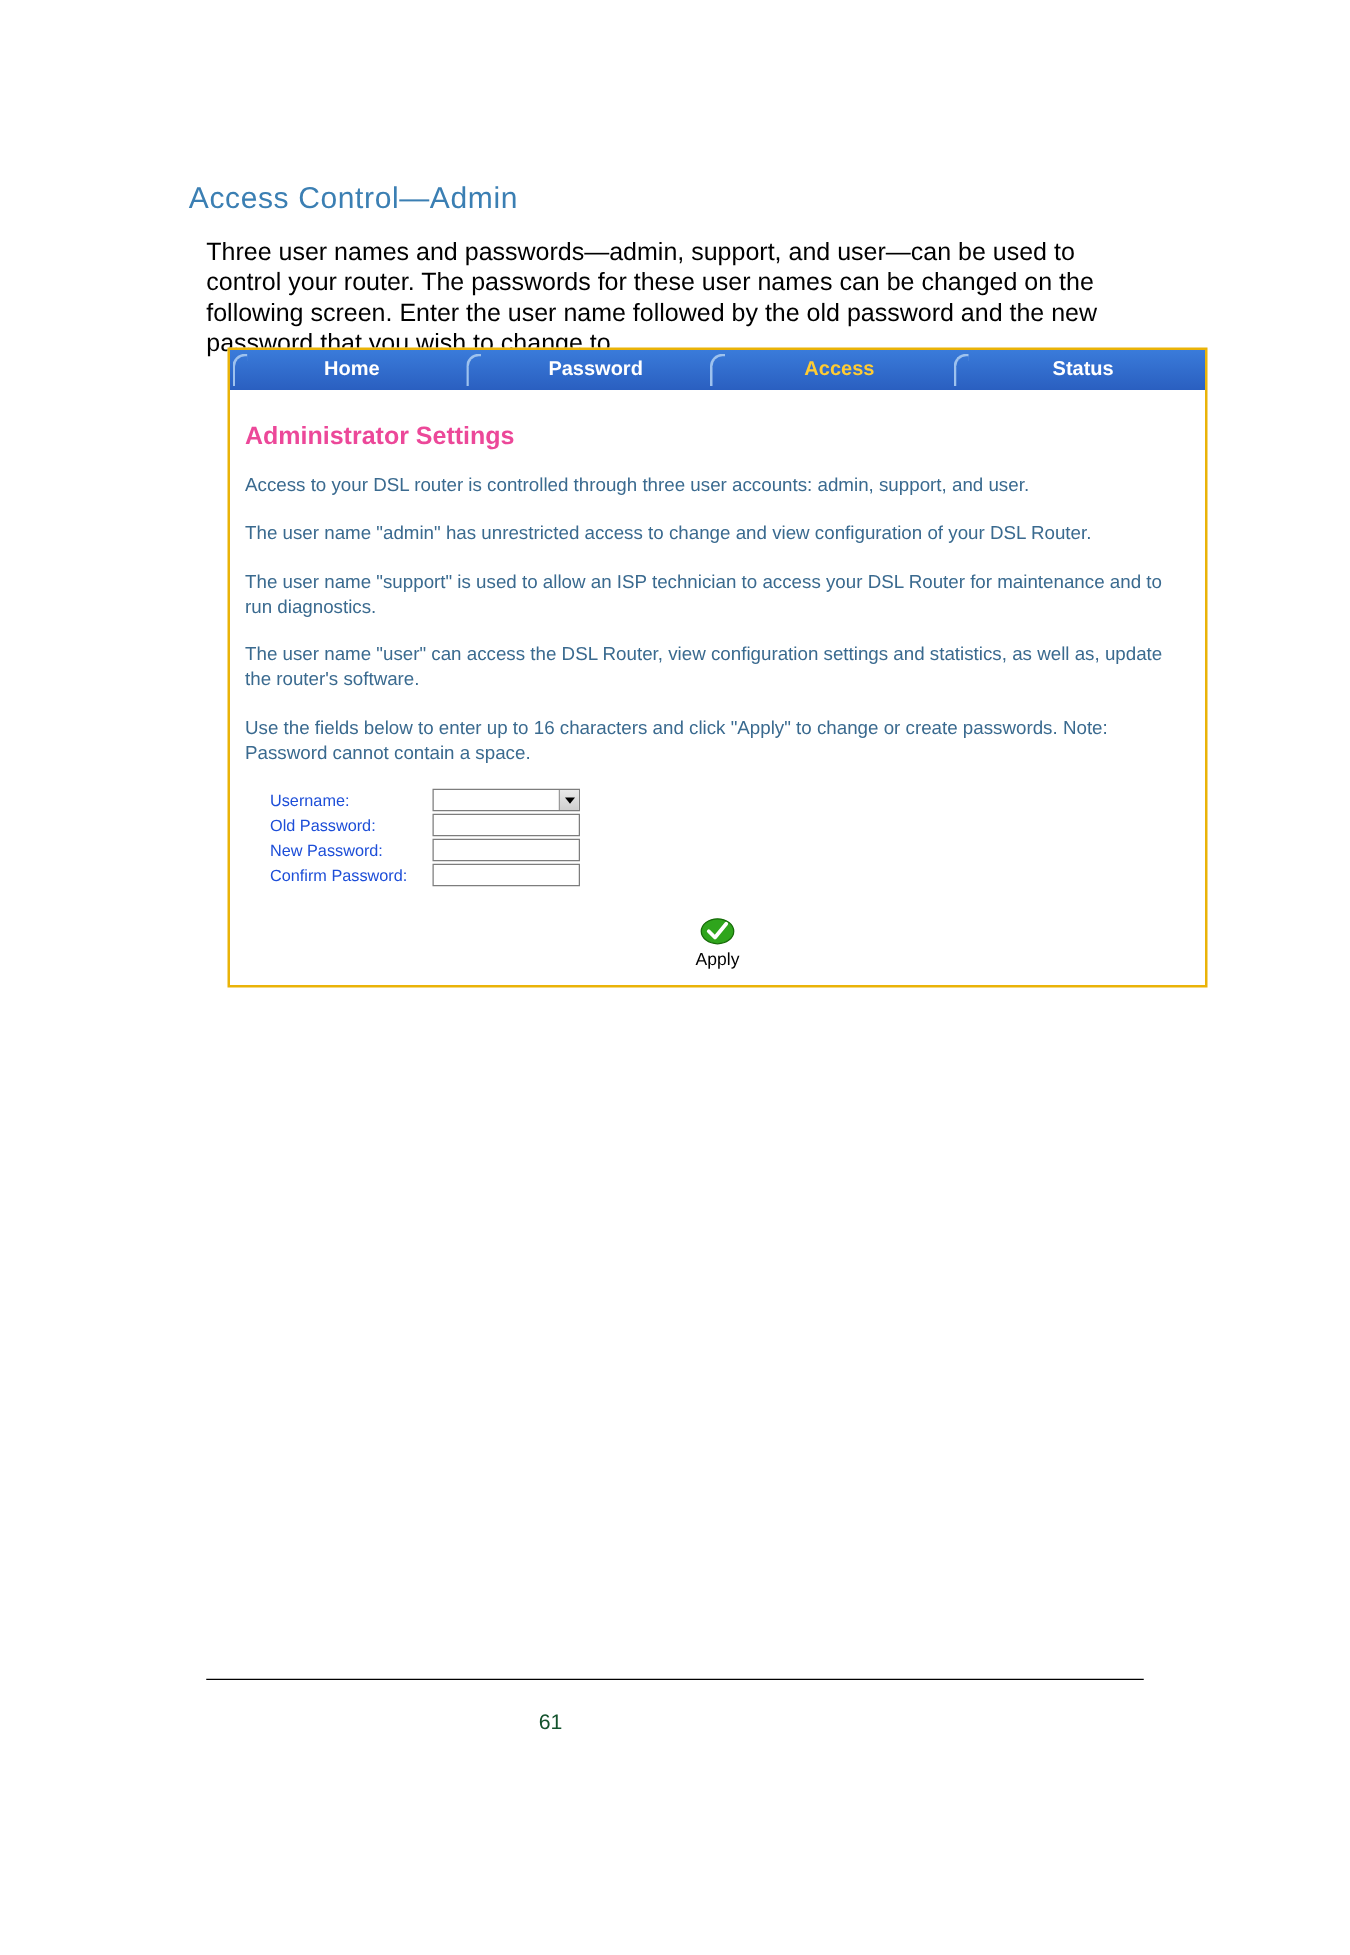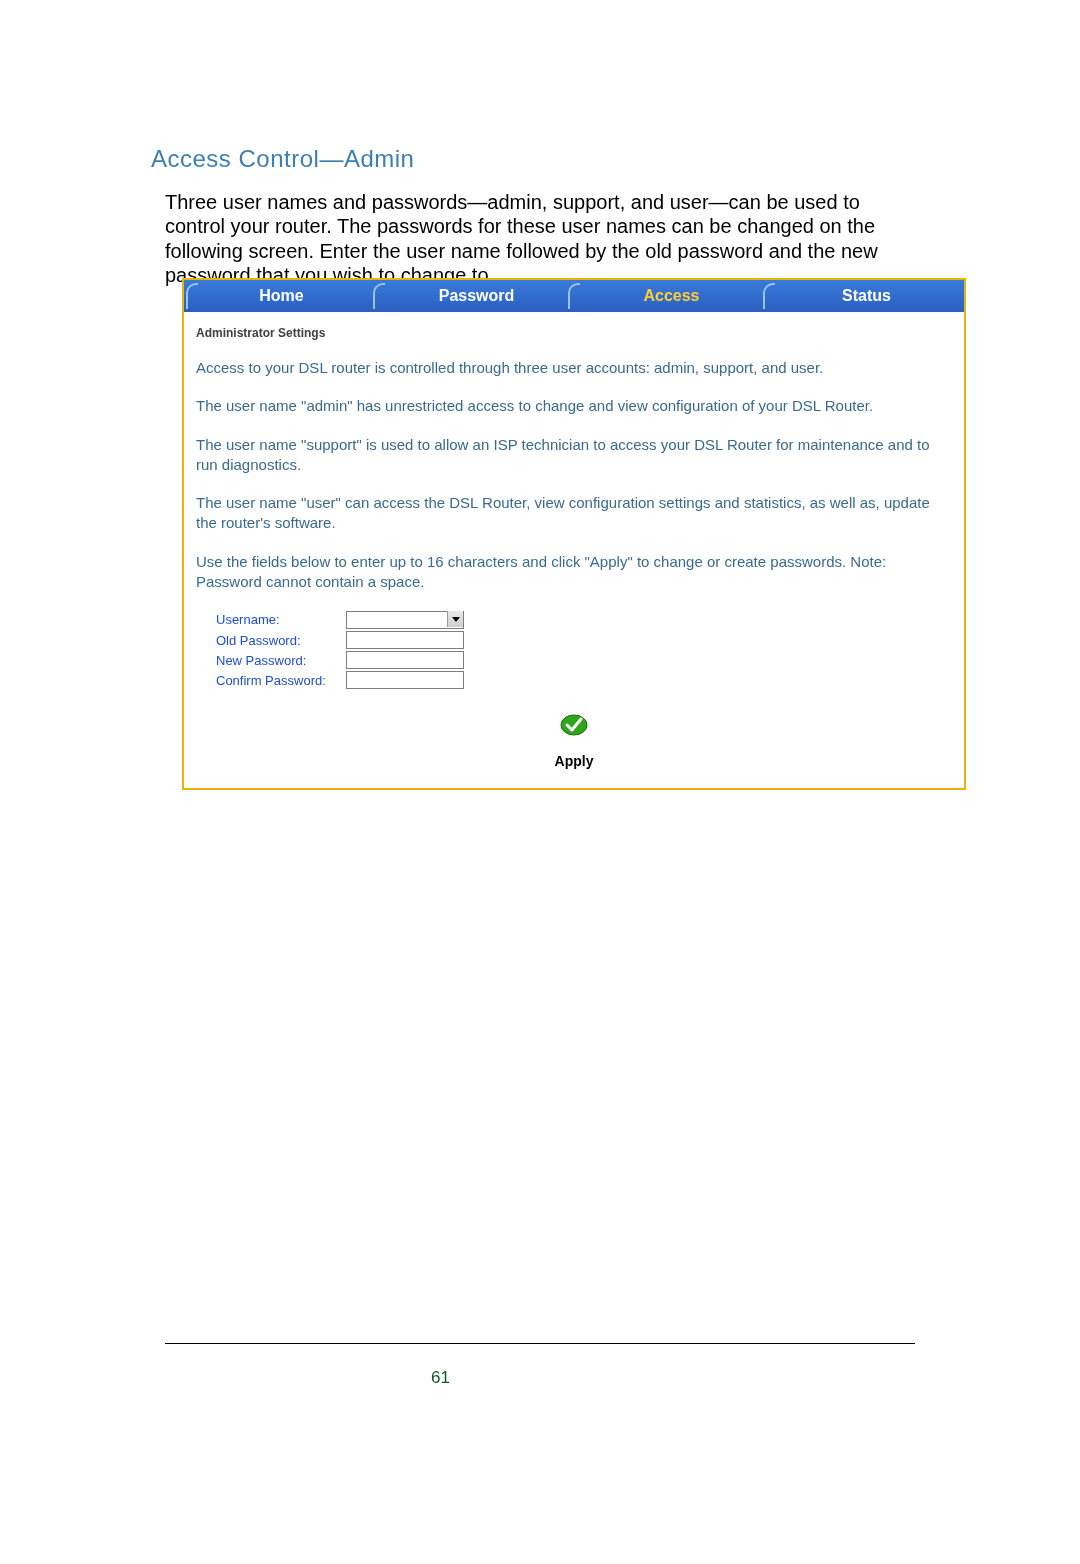--- a/index.html
+++ b/index.html
@@ -88,24 +88,24 @@
     border-top: 2px solid #9ec2ee;
     border-top-left-radius: 10px;
     box-sizing: border-box;
     pointer-events: none;
   }
   .panel {
     padding: 10px 12px 8px 12px;
     font-family: Arial, sans-serif;
   }
   .panel-title {
-    color: #404040;
-    font-size: 12px;
+    color: #ec4899;
+    font-size: 20px;
     font-weight: bold;
-    margin: 4px 0 18px 0;
+    margin: 16px 0 18px 0;
   }
   .panel p {
     color: #3a6a8f;
     font-size: 15px;
     line-height: 1.35;
     margin: 0 0 18px 0;
   }
   .form-row {
     display: flex;
     align-items: center;
@@ -155,23 +155,23 @@
     margin-top: 24px;
   }
   .apply-btn {
     display: inline-block;
     cursor: pointer;
   }
   .apply-btn svg { display: block; margin: 0 auto; }
   .apply-label {
     font-family: Arial, sans-serif;
     font-size: 14px;
-    font-weight: bold;
+    font-weight: normal;
     color: #000;
-    margin-top: 16px;
+    margin-top: 2px;
     text-align: center;
   }
   .footer-rule {
     position: absolute;
     left: 165px;
     top: 1343px;
     width: 750px;
     border-top: 1.5px solid #000;
   }
   .page-num {

